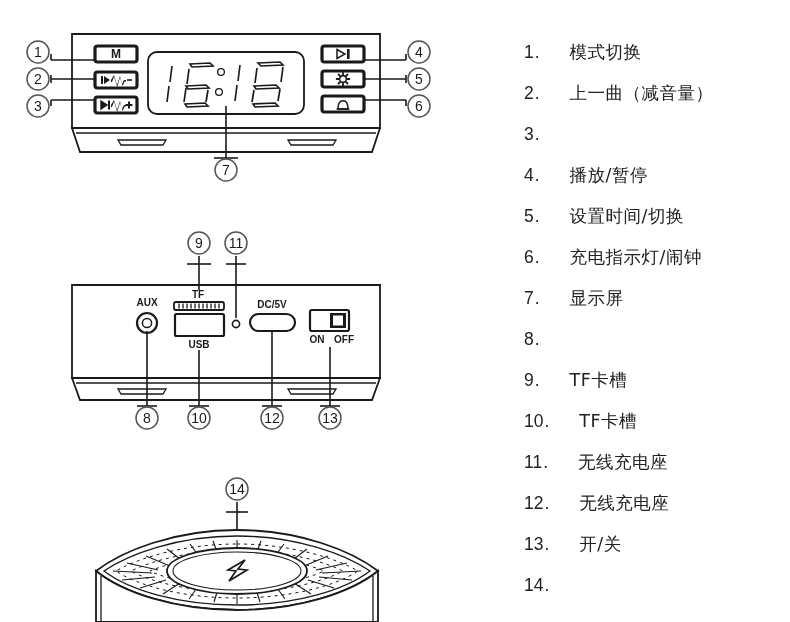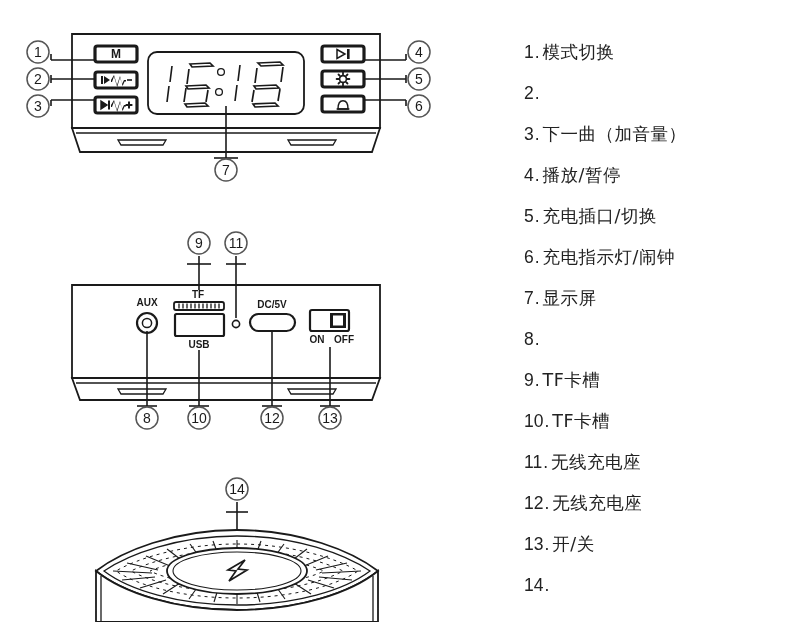--- a/index.html
+++ b/index.html
@@ -23,20 +23,21 @@
     white-space:nowrap;
   }
   .legend-num{
     font-family:"Liberation Sans","DejaVu Sans",sans-serif;
     letter-spacing:0px;
   }
   .legend-dot{padding:0 3px 0 1px;}
   .legend-text{
     font-family:"DejaVu Sans","Liberation Sans",sans-serif;
     letter-spacing:0.5px;
+    margin-left:27px;
   }
 </style>
 </head>
 <body>
 
 <div class="stage">
 
 <svg class="diagram" viewBox="0 0 500 622">
   <defs>
     <style>
@@ -313,35 +314,35 @@
 
 <div class="legend">
   <div class="legend-item">
     <span class="legend-num">1</span>
     <span class="legend-dot">.</span>
     <span class="legend-text">模式切换</span>
   </div>
   <div class="legend-item">
     <span class="legend-num">2</span>
     <span class="legend-dot">.</span>
+    <span class="legend-text">上一曲（减音量）</span>
   </div>
   <div class="legend-item">
     <span class="legend-num">3</span>
     <span class="legend-dot">.</span>
-    <span class="legend-text">下一曲（加音量）</span>
   </div>
   <div class="legend-item">
     <span class="legend-num">4</span>
     <span class="legend-dot">.</span>
     <span class="legend-text">播放/暂停</span>
   </div>
   <div class="legend-item">
     <span class="legend-num">5</span>
     <span class="legend-dot">.</span>
-    <span class="legend-text">充电插口/切换</span>
+    <span class="legend-text">设置时间/切换</span>
   </div>
   <div class="legend-item">
     <span class="legend-num">6</span>
     <span class="legend-dot">.</span>
     <span class="legend-text">充电指示灯/闹钟</span>
   </div>
   <div class="legend-item">
     <span class="legend-num">7</span>
     <span class="legend-dot">.</span>
     <span class="legend-text">显示屏</span>

